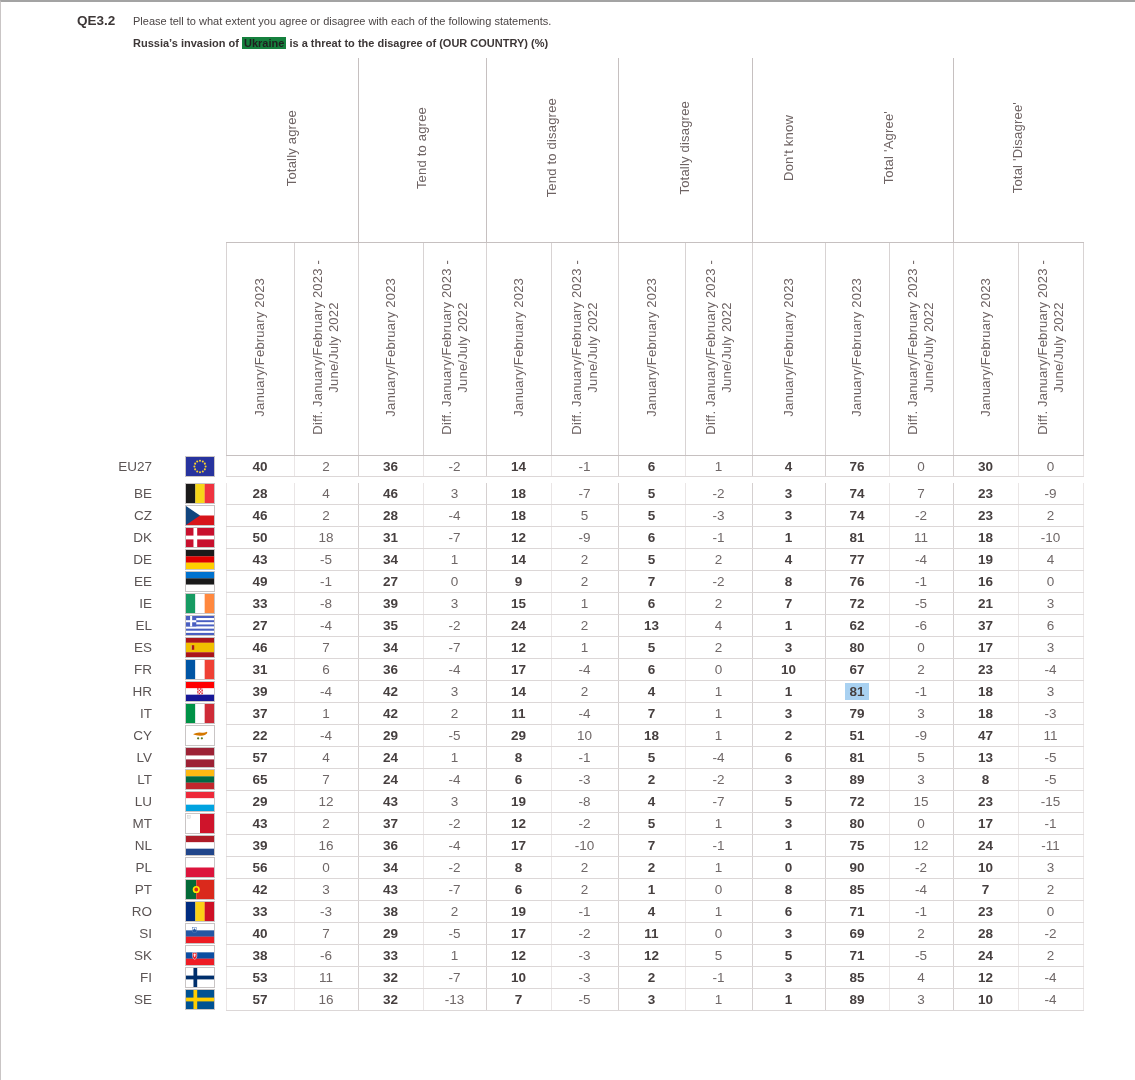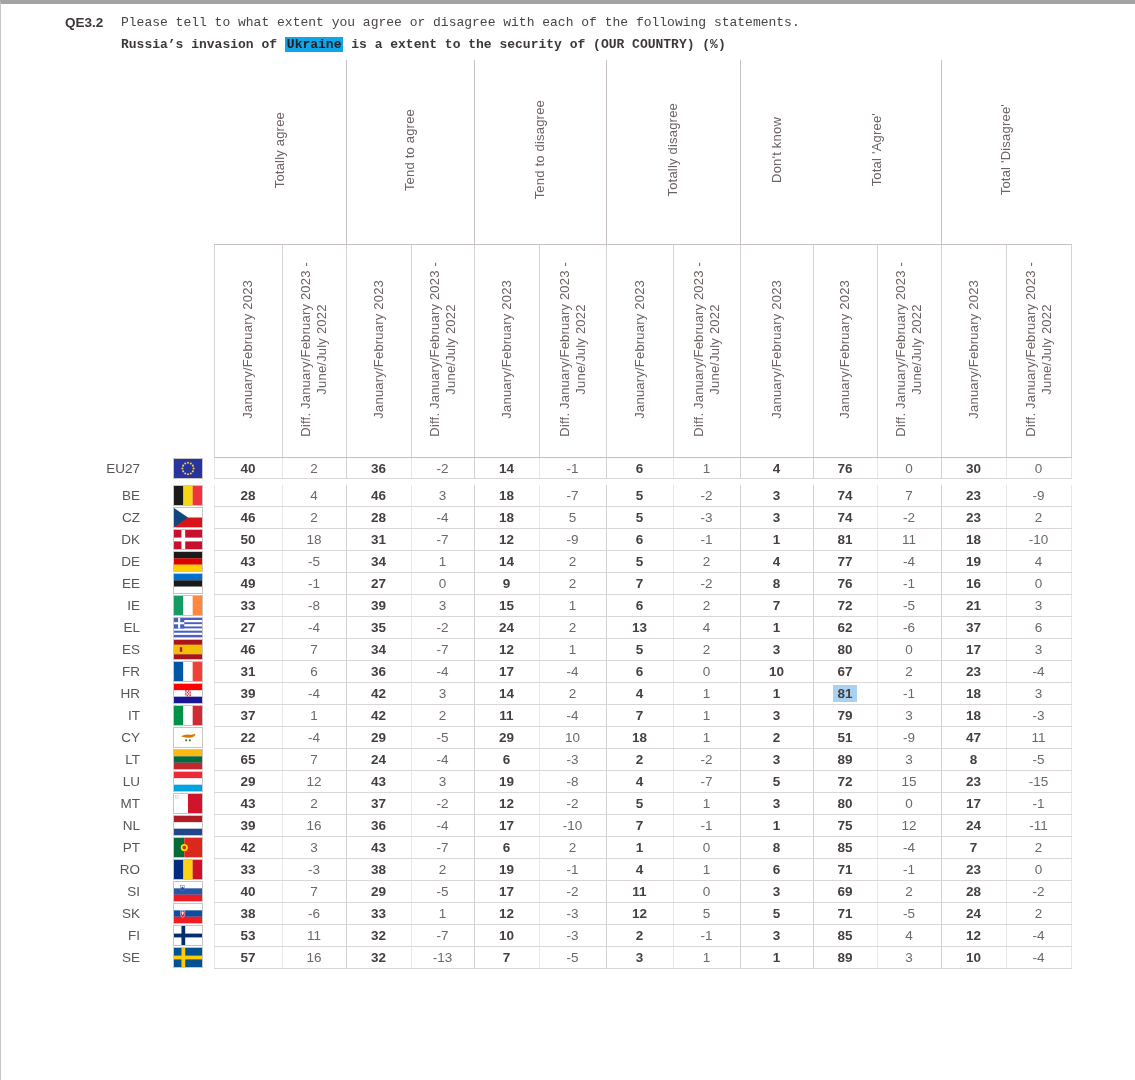--- a/index.html
+++ b/index.html
@@ -1,21 +1,21 @@
 <!DOCTYPE html>
 <html><head>
 <meta charset="utf-8">
 <style>
   html,body{margin:0;padding:0;background:#fff;}
   body{font-family:"Liberation Sans",sans-serif;}
   .page{width:1135px;height:1080px;box-sizing:border-box;overflow:hidden;
-        border-top:4px solid #a3a3a3;border-left:1px solid #c9c5c5;background:#fff;}
+        border-top:2px solid #a3a3a3;border-left:1px solid #c9c5c5;background:#fff;padding-left:12px;}
   .question{display:flex;padding:8px 0 0 64px;}
   .qid{width:56px;font-weight:700;color:#3d3737;font-size:13.5px;line-height:22px;flex:0 0 56px;}
-  .qtext{font-size:13px;line-height:22px;font-family:Liberation Mono, monospace;}
+  .qtext{font-size:11px;line-height:22px;}
   .qline1{color:#4a4444;}
   .qline2{font-weight:700;color:#3d3737;}
   .qline2 mark{padding:0 2px;color:#1f1f1f;}
   table{border-collapse:collapse;table-layout:fixed;width:1070px;margin-top:4px;}
   th,td{padding:0;margin:0;}
   thead th{vertical-align:middle;text-align:center;font-weight:400;}
   .vtext{display:inline-block;writing-mode:vertical-rl;transform:rotate(180deg);
          white-space:pre-line;color:#6e6363;font-size:13px;line-height:16px;letter-spacing:.2px;}
   .gh{height:184px;border-bottom:1px solid #c6c0c0;}
   .gh.gsep{border-right:1px solid #c6c0c0;}
@@ -38,21 +38,21 @@
   .hl{padding:1px 4px;}
 </style>
 </head>
 <body>
 
 <div class="page">
   <div class="question">
     <div class="qid">QE3.2</div>
     <div class="qtext">
       <div class="qline1">Please tell to what extent you agree or disagree with each of the following statements.</div>
-      <div class="qline2"><span>Russia’s invasion of </span><mark id="ukr-mark" style="background: #0ea5e9;">Ukraine</mark><span> is a extent to the security of (OUR COUNTRY) (%)</span></div>
+      <div class="qline2"><span>Russia’s invasion of </span><mark id="ukr-mark" style="background: #15803d;">Ukraine</mark><span> is a threat to the disagree of (OUR COUNTRY) (%)</span></div>
     </div>
   </div>
 
   <table id="results">
     <colgroup>
       <col style="width:152px">
         <col style="width:61px">
       <col style="width:68px">
         <col style="width:64px">
         <col style="width:65px">
@@ -403,20 +403,41 @@
           <td class="v diff">10</td>
           <td class="v cur gb">18</td>
           <td class="v diff">1</td>
           <td class="v cur gb">2</td>
           <td class="v cur gb">51</td>
           <td class="v diff">-9</td>
           <td class="v cur gb">47</td>
           <td class="v diff last">11</td>
         </tr>
         <tr>
+          <td class="code">LV</td>
+          <td class="flagcell"><span class="flagbox"><svg width="28" height="19" viewBox="0 0 30 20" preserveAspectRatio="none">
+                <rect x="0" y="0" width="30" height="8.15" fill="#9D2235"></rect>
+                <rect x="0" y="8" width="30" height="4.15" fill="#ffffff"></rect>
+                <rect x="0" y="12" width="30" height="8.15" fill="#9D2235"></rect>
+              </svg></span></td>
+          <td class="v cur">57</td>
+          <td class="v diff">4</td>
+          <td class="v cur gb">24</td>
+          <td class="v diff">1</td>
+          <td class="v cur gb">8</td>
+          <td class="v diff">-1</td>
+          <td class="v cur gb">5</td>
+          <td class="v diff">-4</td>
+          <td class="v cur gb">6</td>
+          <td class="v cur gb">81</td>
+          <td class="v diff">5</td>
+          <td class="v cur gb">13</td>
+          <td class="v diff last">-5</td>
+        </tr>
+        <tr>
           <td class="code">LT</td>
           <td class="flagcell"><span class="flagbox"><svg width="28" height="19" viewBox="0 0 30 20" preserveAspectRatio="none">
                 <rect x="0" y="0" width="30" height="6.816666666666667" fill="#FDB913"></rect>
                 <rect x="0" y="6.666666666666667" width="30" height="6.816666666666667" fill="#006A44"></rect>
                 <rect x="0" y="13.333333333333334" width="30" height="6.816666666666667" fill="#C1272D"></rect>
               </svg></span></td>
           <td class="v cur">65</td>
           <td class="v diff">7</td>
           <td class="v cur gb">24</td>
           <td class="v diff">-4</td>
@@ -485,20 +506,40 @@
           <td class="v diff">-4</td>
           <td class="v cur gb">17</td>
           <td class="v diff">-10</td>
           <td class="v cur gb">7</td>
           <td class="v diff">-1</td>
           <td class="v cur gb">1</td>
           <td class="v cur gb">75</td>
           <td class="v diff">12</td>
           <td class="v cur gb">24</td>
           <td class="v diff last">-11</td>
+        </tr>
+        <tr>
+          <td class="code">PL</td>
+          <td class="flagcell"><span class="flagbox"><svg width="28" height="19" viewBox="0 0 30 20" preserveAspectRatio="none">
+                <rect x="0" y="0" width="30" height="10.15" fill="#ffffff"></rect>
+                <rect x="0" y="10" width="30" height="10.15" fill="#DC143C"></rect>
+              </svg></span></td>
+          <td class="v cur">56</td>
+          <td class="v diff">0</td>
+          <td class="v cur gb">34</td>
+          <td class="v diff">-2</td>
+          <td class="v cur gb">8</td>
+          <td class="v diff">2</td>
+          <td class="v cur gb">2</td>
+          <td class="v diff">1</td>
+          <td class="v cur gb">0</td>
+          <td class="v cur gb">90</td>
+          <td class="v diff">-2</td>
+          <td class="v cur gb">10</td>
+          <td class="v diff last">3</td>
         </tr>
         <tr>
           <td class="code">PT</td>
           <td class="flagcell"><span class="flagbox"><svg width="28" height="19" viewBox="0 0 30 20" preserveAspectRatio="none">
                 <rect width="11" height="20" fill="#046A38"></rect>
                 <rect x="11" width="19" height="20" fill="#DA291C"></rect>
                 <circle cx="11" cy="10" r="3.8" fill="#FFE900"></circle>
                 <circle cx="11" cy="10" r="2" fill="#DA291C"></circle>
               </svg></span></td>
           <td class="v cur">42</td>

